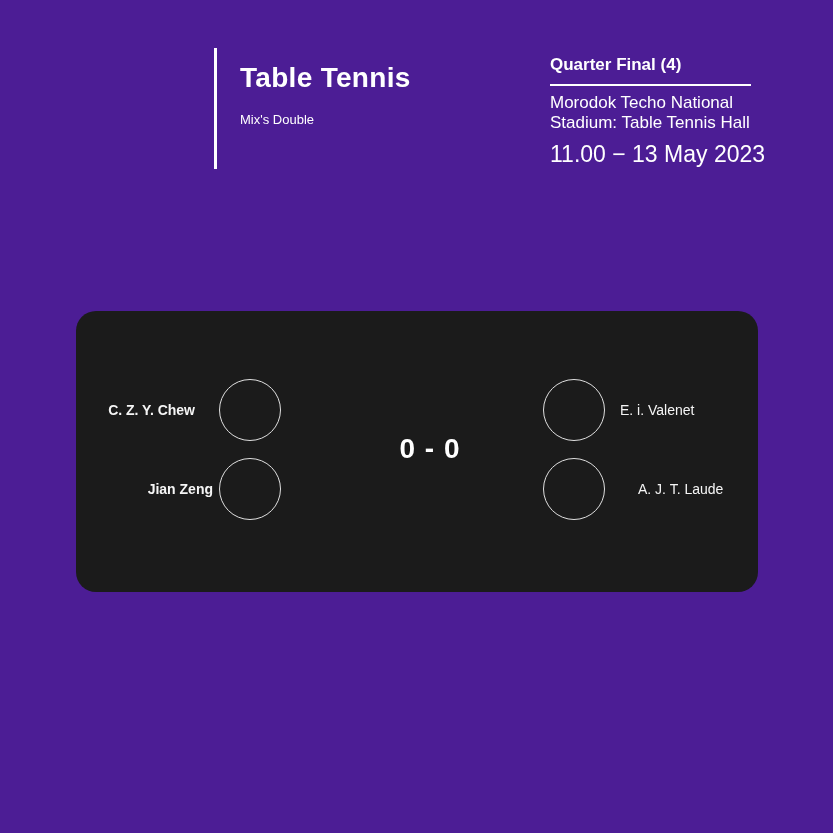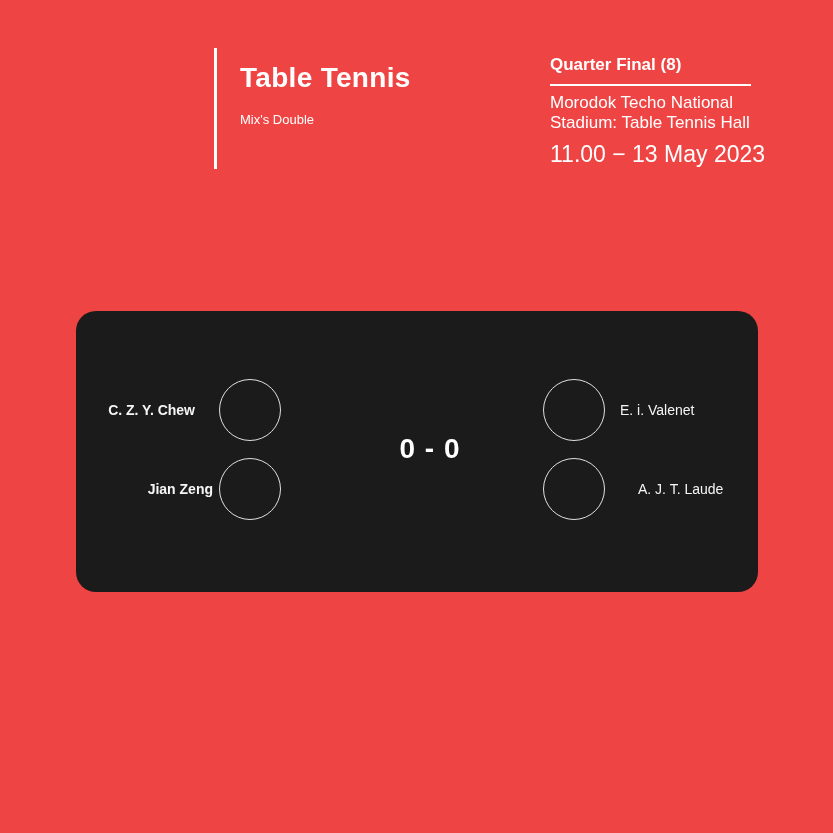--- a/index.html
+++ b/index.html
@@ -1,20 +1,20 @@
 <!DOCTYPE html>
 <html><head>
 <meta charset="utf-8">
 <style>
   html, body { margin: 0; padding: 0; background: #000; }
   .app {
     position: relative;
     width: 833px;
     height: 833px;
-    background: #ef4444;
+    background: #4c1d95;
     color: #ffffff;
     font-family: "Liberation Sans", sans-serif;
     overflow: hidden;
   }
 
   
   .header-divider {
     position: absolute;
     left: 214px; top: 48px;
     width: 3px; height: 121px;
@@ -119,21 +119,21 @@
 </head>
 <body>
 
 <div class="app">
 
   <div class="header-divider"></div>
   <div class="match-title">Table Tennis</div>
   <div class="match-category">Mix's Double</div>
 
   <div class="header-right">
-    <div class="round-label">Quarter Final (8)</div>
+    <div class="round-label">Quarter Final (4)</div>
     <div class="round-underline"></div>
     <div class="venue-text">Morodok Techo National Stadium: Table Tennis Hall</div>
     <div class="datetime-text">11.00 − 13 May 2023</div>
   </div>
 
   <div class="scoreboard-card">
 
     <div class="player-name home row-1">C. Z. Y. Chew</div>
     <div class="avatar home-1"></div>
 

